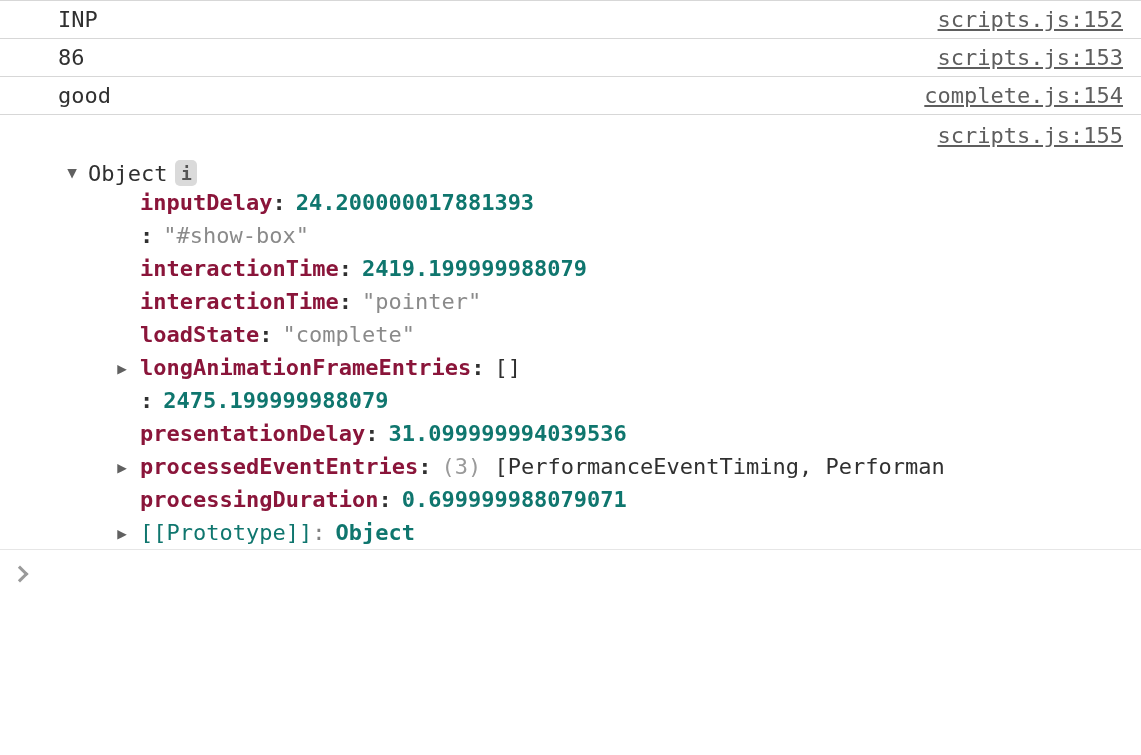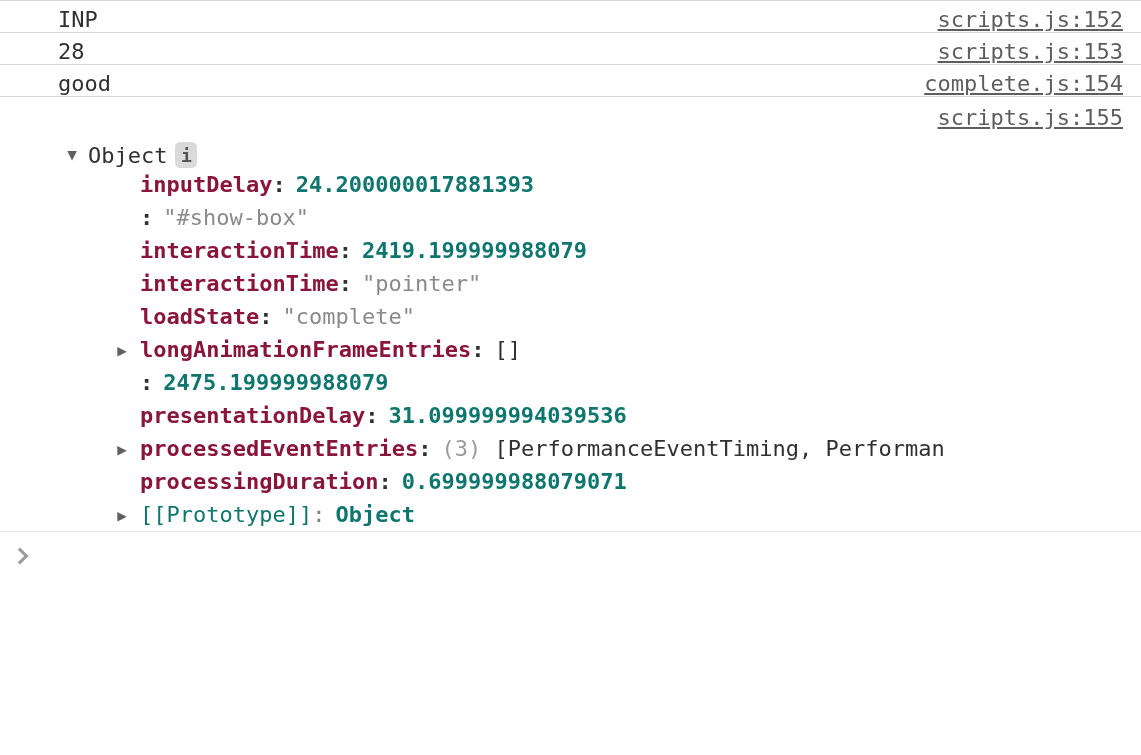--- a/index.html
+++ b/index.html
@@ -10,21 +10,21 @@
     font-size: 22px;
     color: #303030;
     width: 1141px;
     overflow: hidden;
   }
   .console { width: 1141px; }
   .row {
     display: flex;
     align-items: center;
     justify-content: space-between;
-    padding: 6px 18px 0 58px;
+    padding: 6px 18px 6px 58px;
     border-bottom: 1px solid #d7d7d7;
     gap: 45px;
   }
   .row.first { border-top: 1px solid #d7d7d7; }
   .row .msg { white-space: pre; }
   .source {
     color: #5e5e5e;
     text-decoration: underline;
     white-space: nowrap;
     padding-left: 16px;
@@ -104,21 +104,21 @@
 </head>
 <body>
 
 <div class="console">
 
   <div class="row first">
     <span class="msg">INP</span>
     <span class="source">scripts.js:152</span>
   </div>
   <div class="row">
-    <span class="msg">28</span>
+    <span class="msg">86</span>
     <span class="source">scripts.js:153</span>
   </div>
   <div class="row">
     <span class="msg">good</span>
     <span class="source">complete.js:154</span>
   </div>
 
   <div class="objblock">
     <div class="obj-source-line">
       <span class="source">scripts.js:155</span>

